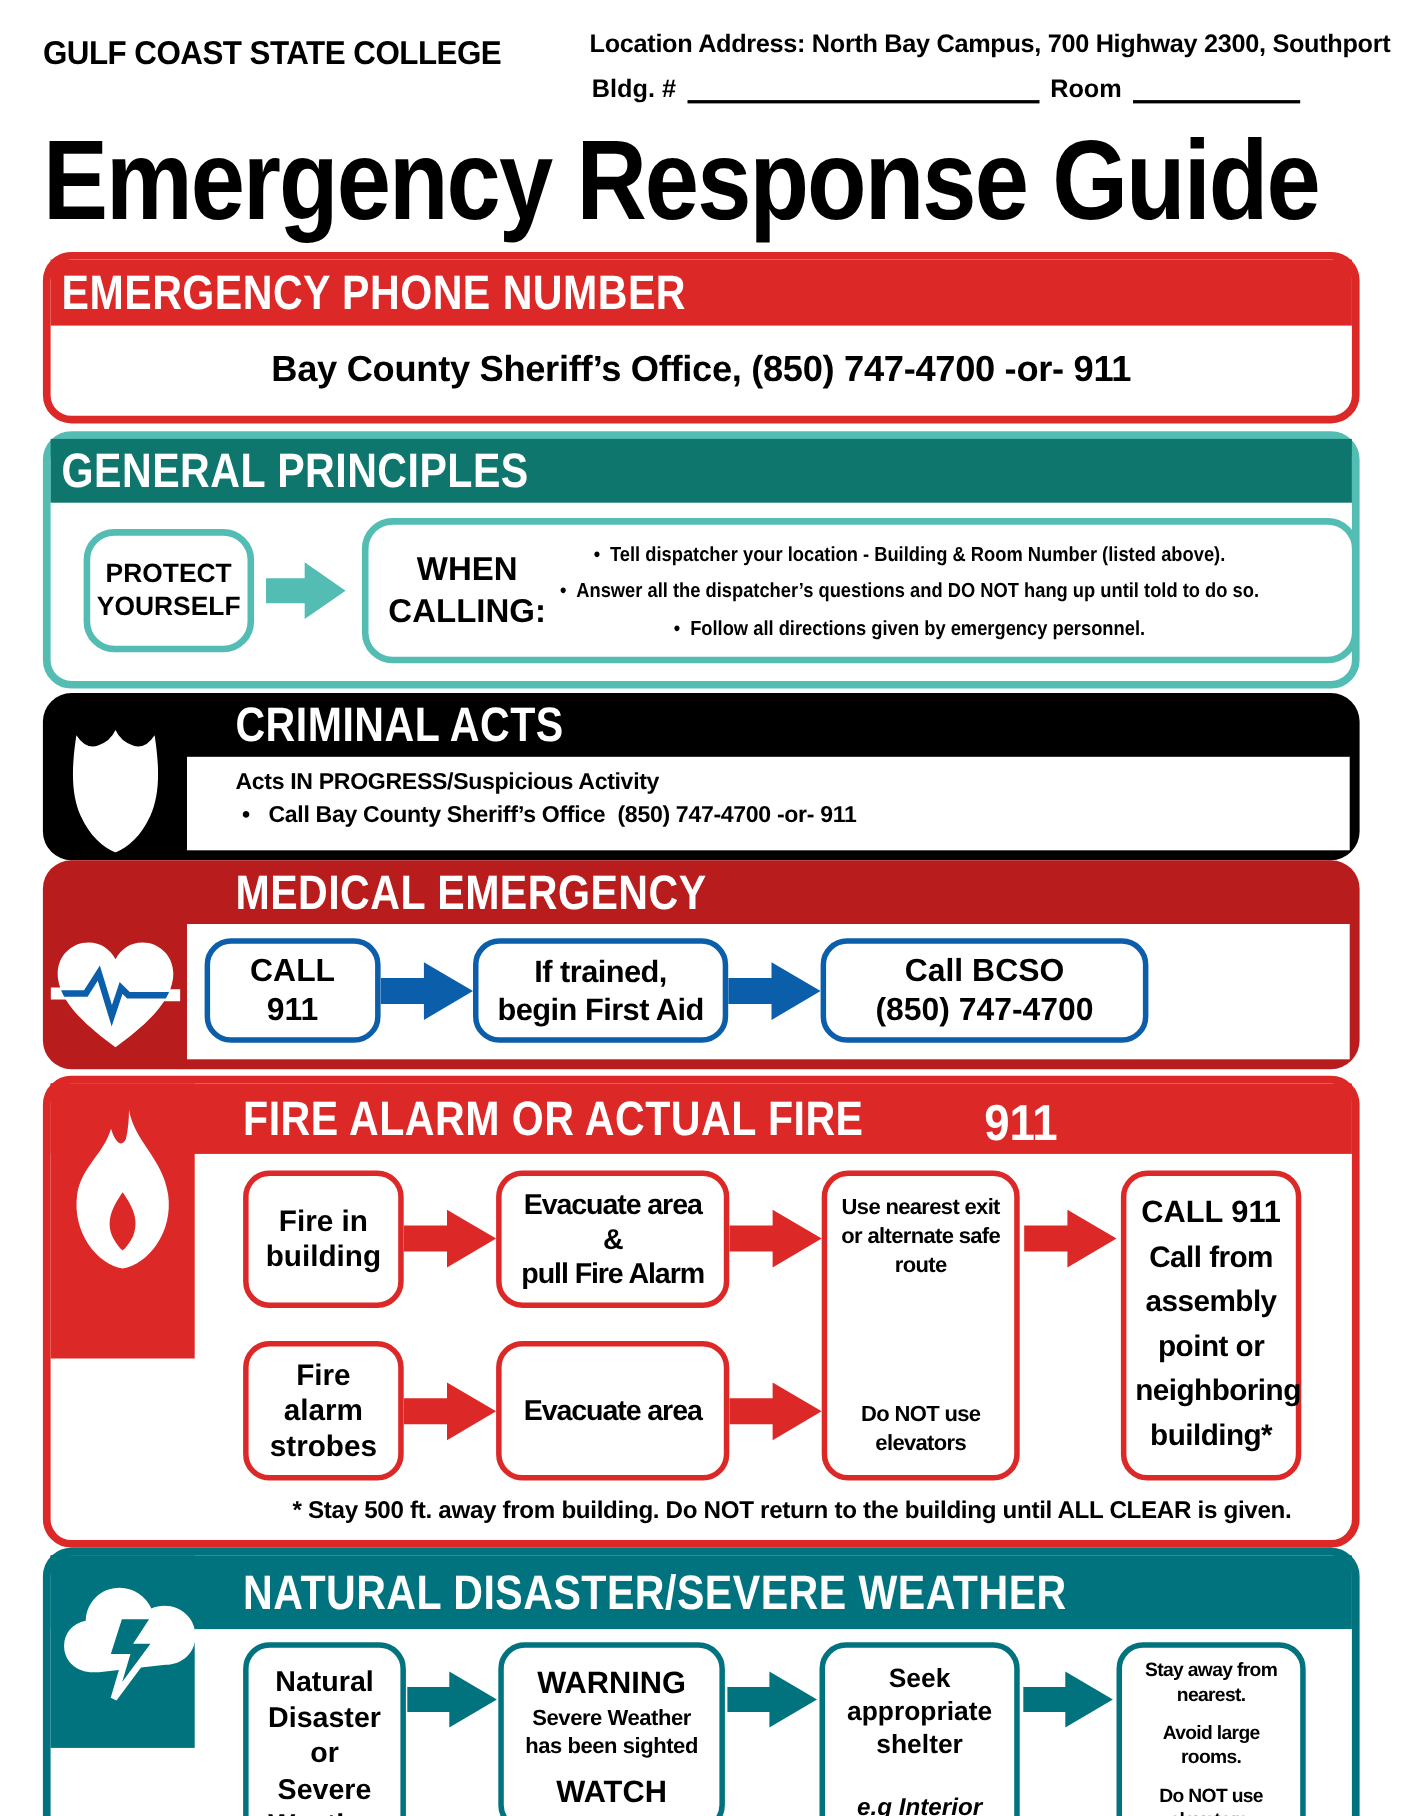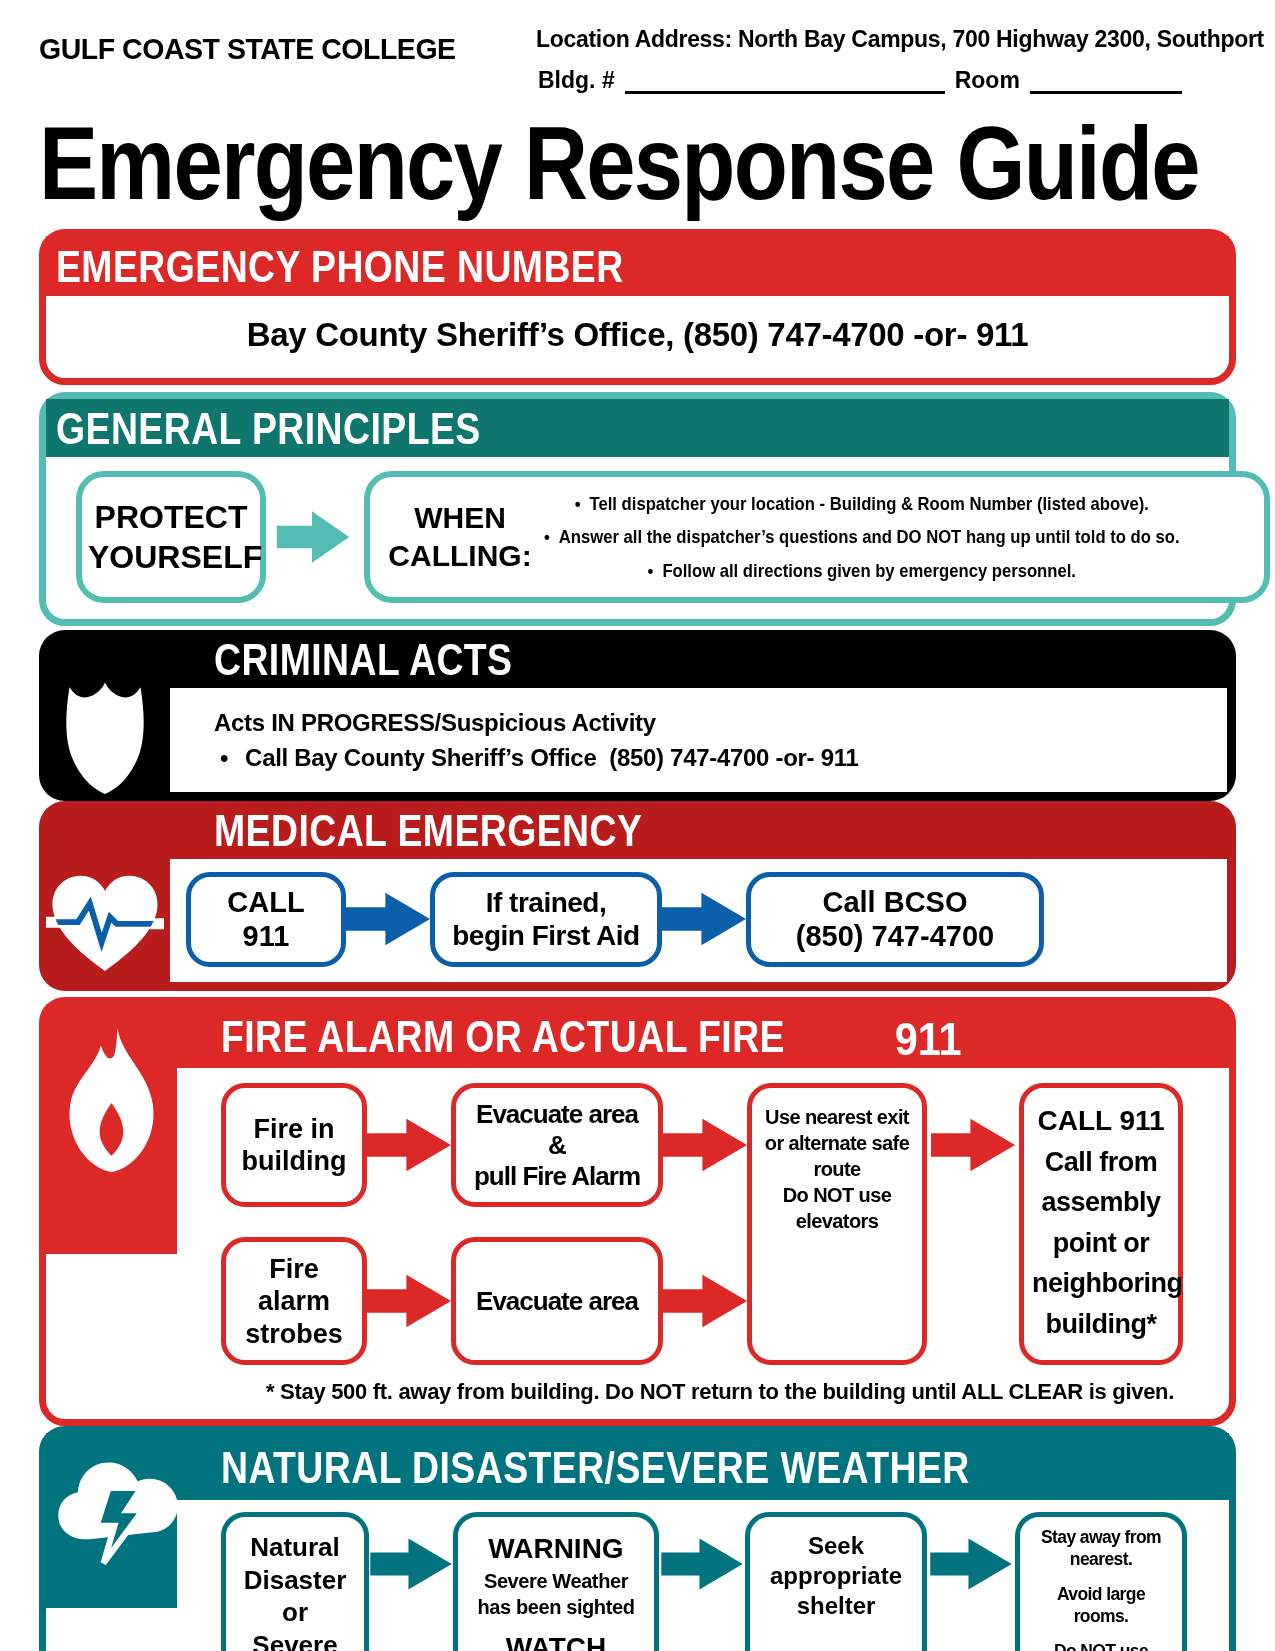--- a/index.html
+++ b/index.html
@@ -56,41 +56,41 @@
 
   
   .s2 { border: 7px solid #53BDB4; margin-bottom: 4px; }
   .s2 .banner { padding: 8px 10px 6px 10px; }
   .s2-content { display:flex; align-items:center; padding: 14px 12px 16px 30px; }
   .gp-box {
     border: 6px solid #53BDB4; border-radius: 28px; background:#fff;
     font-weight:bold; text-align:center;
   }
   .protect {
-    width: 190px; font-size: 32px; line-height: 1.25; padding: 20px 6px;
+    width: 190px; font-size: 24px; line-height: 1.25; padding: 20px 6px;
   }
   .gp-arrow { color:#53BDB4; width: 86px; height: 62px; margin: 0 4px; }
   .when-box { flex: 1; display:flex; align-items:center; padding: 10px 14px 10px 6px; margin-left: 4px; }
   .when-label { width: 168px; flex:none; font-size: 30px; line-height:1.25; text-align:center; }
   .gp-bullets { text-align:center; }
   .gp-li {
     font-size: 18.5px; font-weight: bold; white-space: nowrap; line-height: 1.8;
     transform: scaleX(0.9); transform-origin: left center;
   }
   .gp-li::before { content:"•"; margin-right: 10px; }
 
   
   .split { display: grid; grid-template-columns: 131px 1fr; }
   .icon-cell { display:flex; justify-content:center; align-items:flex-end; padding-bottom: 7px; }
   .sec-main { padding: 0 9px 9px 0; }
   .sec-title-row { padding: 8px 0 6px 44px; }
   .s3 { background: #000; margin-bottom: 0; }
   .s3-content {
-    background:#fff; padding: 18px 10px 16px 44px;
-    font-size: 24px; font-weight: bold; line-height: 1.45; letter-spacing:-0.3px;
+    background:#fff; padding: 8px 10px 16px 44px;
+    font-size: 21px; font-weight: bold; line-height: 1.45; letter-spacing:-0.3px;
   }
   .bullet-line { white-space: pre-wrap; }
   .bullet-line::before { content:"•"; margin: 0 17px 0 6px; }
 
   .s4 { background: #b91c1c; margin-bottom: 6px; }
   .s4-content { background:#fff; padding: 13px 10px 15px 16px; display:flex; align-items:stretch; }
   .flow-box {
     border: 5px solid #0B5EA9; border-radius: 24px; background:#fff;
     font-weight:bold; text-align:center; line-height:1.2;
     display:flex; flex-direction:column; justify-content:center; padding: 8px 10px;
@@ -118,21 +118,21 @@
     grid-template-rows: auto auto; row-gap: 30px; align-items: stretch;
   }
   .fire-box {
     border: 5px solid #DC2827; border-radius: 24px; background:#fff;
     font-weight:bold; text-align:center; display:flex; flex-direction:column;
     justify-content:center; padding: 8px 10px; line-height: 1.2;
   }
   .fb-small { font-size: 27px; }
   .fb-wide { font-size: 26px; letter-spacing: -1px; }
   .fire-arrow { color:#DC2827; width: 84px; height: 58px; align-self:center; justify-self:center; }
-  .tall { grid-row: 1 / span 2; justify-content: flex-start; padding: 16px 8px; }
+  .tall { grid-row: 1 / span 2; justify-content: space-between; padding: 16px 8px; }
   .fb-exit { font-size: 20px; letter-spacing: -0.6px; line-height: 1.3; }
   .fb-call-h { font-size: 28px; margin-bottom: 4px; }
   .fb-call-b { font-size: 27px; letter-spacing: -0.5px; line-height: 1.5; }
   .footnote { text-align:center; font-weight:bold; font-size: 22px; letter-spacing:-0.3px; padding: 14px 0 14px 0; }
 
   
   .s6 { border: 7px solid #00737E; background:#fff; }
   .s6-banner { padding: 13px 0 10px 175px; }
   .s6-icon-col { position:absolute; top:0; left:0; width:131px; height:175px; background:#00737E; }
   .s6-cloud { position:absolute; top: 8px; left: 8px; }

